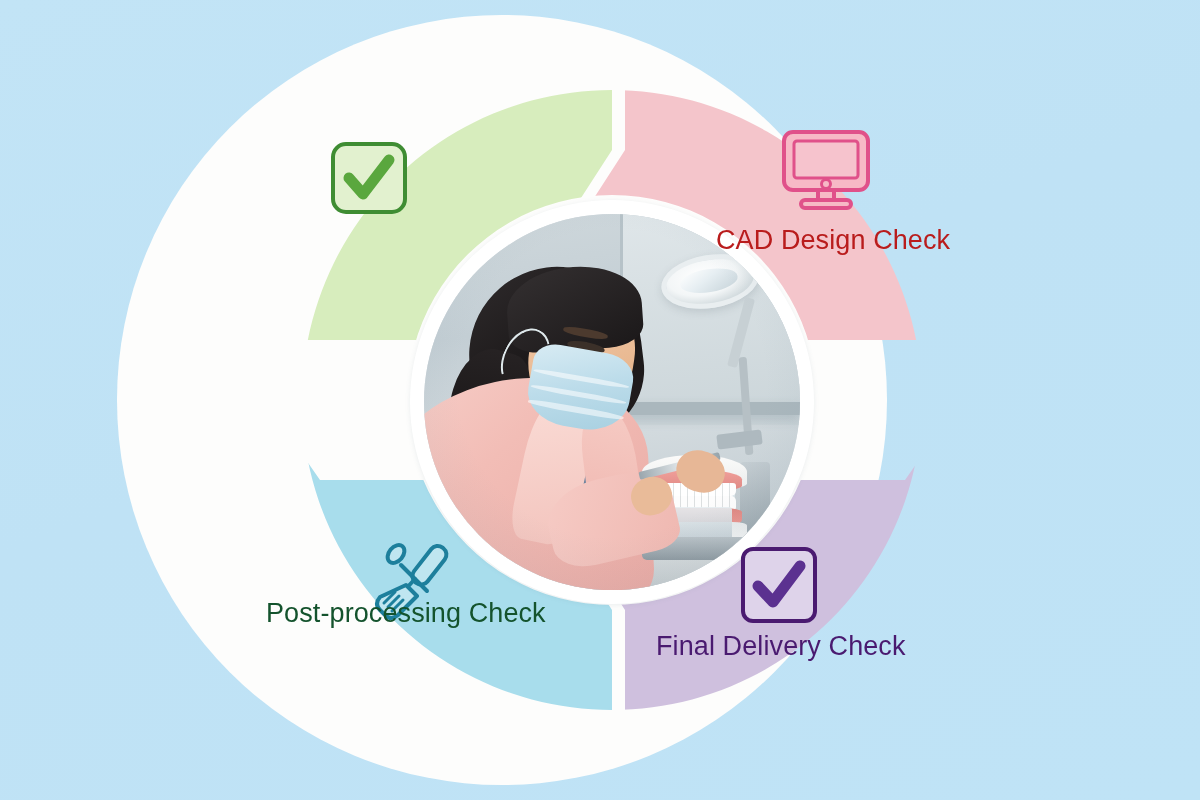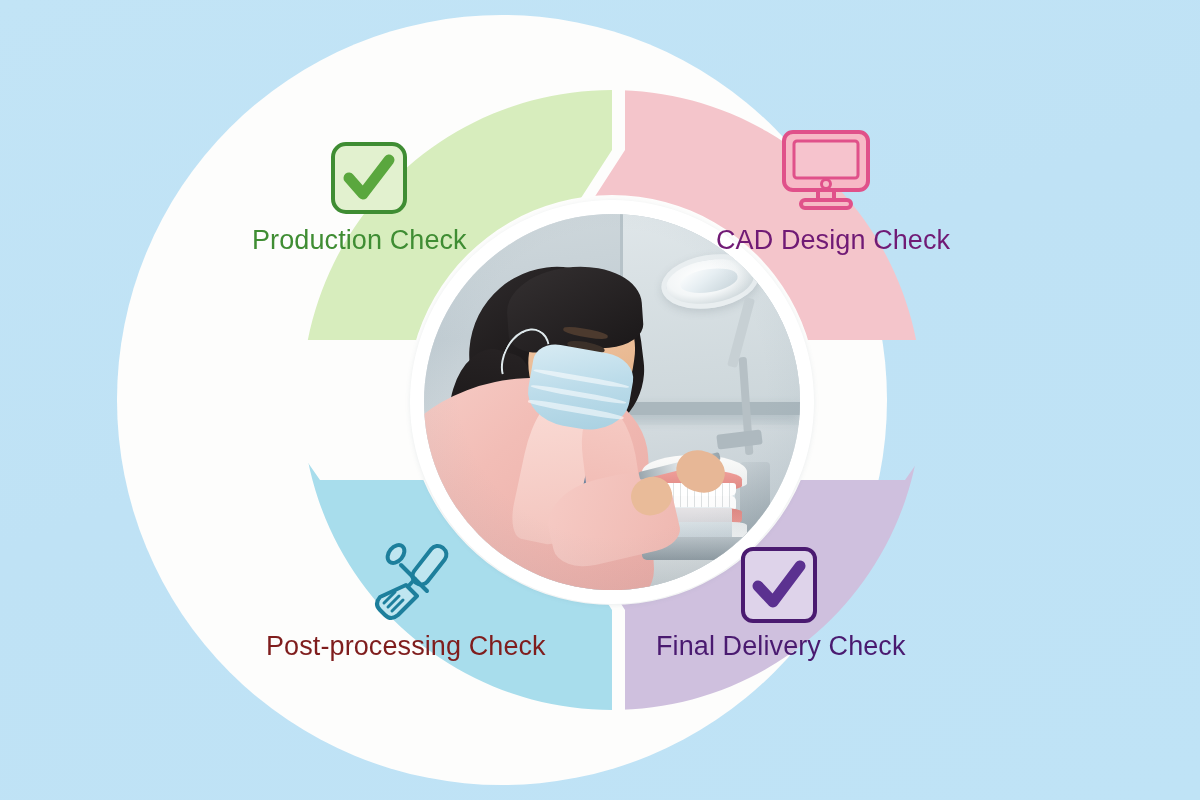--- a/index.html
+++ b/index.html
@@ -285,22 +285,22 @@
 
   
   .label {
     position: absolute;
     font-size: 27px;
     font-weight: 400;
     letter-spacing: 0.1px;
     white-space: nowrap;
   }
   .label-production   { left: 252px; top: 225px; color: #3f8d33; }
-  .label-cad          { left: 716px; top: 225px; color: #701a75; }
-  .label-postproc     { left: 266px; top: 631px; color: #7f1d1d; }
+  .label-cad          { left: 716px; top: 225px; color: #b91c1c; }
+  .label-postproc     { left: 266px; top: 598px; color: #14532d; }
   .label-delivery     { left: 656px; top: 631px; color: #4a1a70; }
 
   
   .qc-title {
     position: absolute;
     left: 150px;
     top: 369px;
     font-size: 62px;
     font-weight: bold;
     letter-spacing: 1px;
@@ -433,19 +433,18 @@
       <path d="M21,76 L32,65" stroke-width="3"></path>
       <path d="M13,68 L24,57" stroke-width="3"></path>
     </g>
   </svg>
 
   <svg class="icon icon-delivery" width="80" height="80" viewBox="0 0 80 80">
     <rect x="4" y="4" width="72" height="72" rx="10" ry="10" fill="#ded3ea" stroke="#4a1a70" stroke-width="4"></rect>
     <path d="M19,41 L34,57 L61,21" fill="none" stroke="#5b3190" stroke-width="11" stroke-linecap="round" stroke-linejoin="round"></path>
   </svg>
 
-  <div class="label label-production">Production Check</div>
   <div class="label label-cad">CAD Design Check</div>
   <div class="label label-delivery">Final Delivery Check</div>
   <div class="label label-postproc">Post-processing Check</div>
 
 
 </div>
 
 </body></html>

